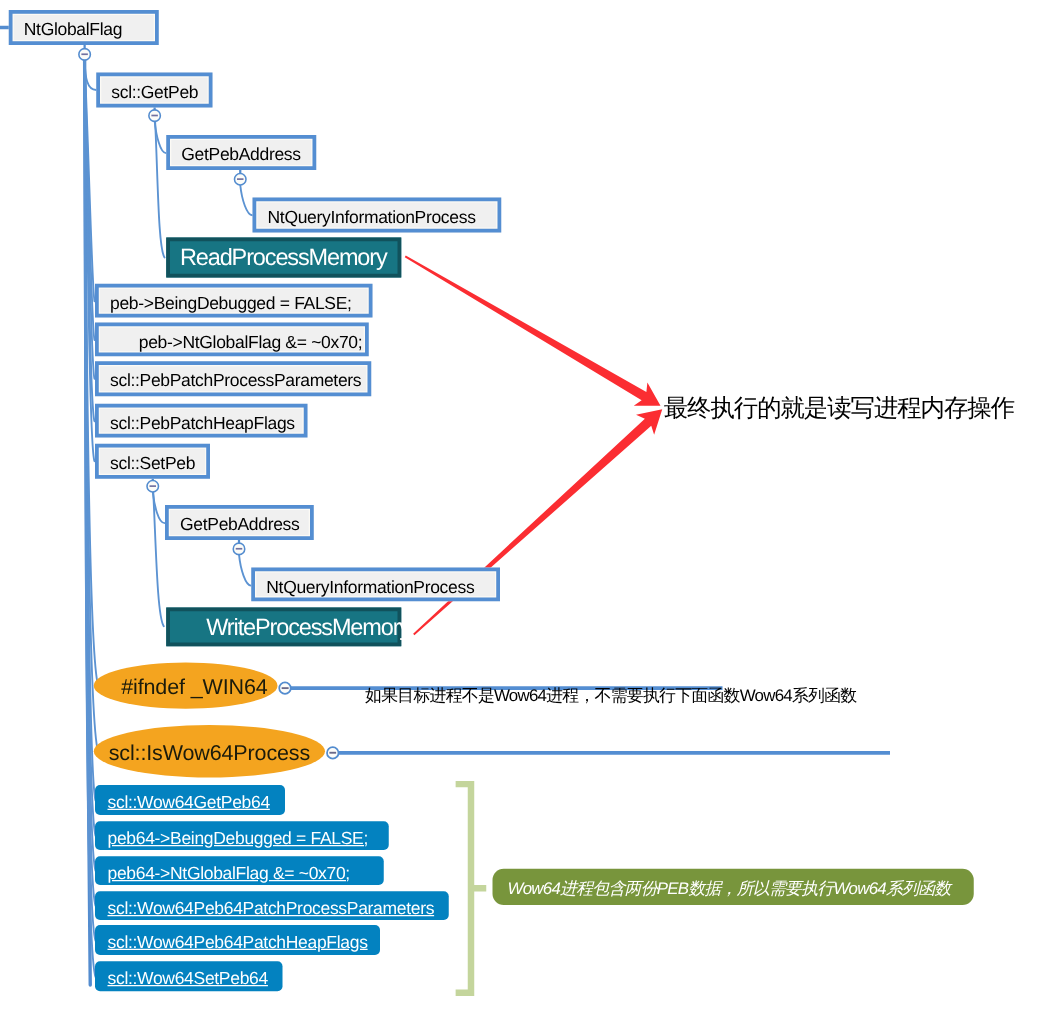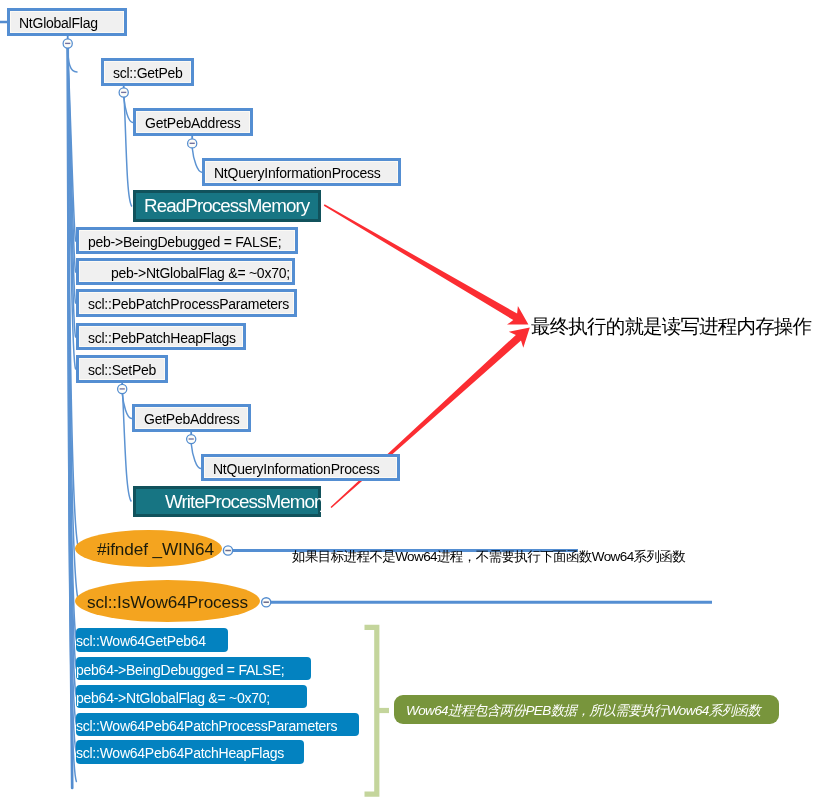--- a/index.html
+++ b/index.html
@@ -13,21 +13,21 @@
         display:flex;align-items:center;}
   .node{letter-spacing:-0.25px;}
   .node > span{position:relative;top:1px;}
   .n-teal > span{top:0px;}
   .n-plain{background:#f0f0f0;border:3px solid #548ed2;color:#000;
            font-size:14px;padding-left:9px;
            box-shadow:inset 0 0 0 1px #fcfaf5;}
   .n-teal{background:#177583;border:3px solid #11525c;color:#fff;
           font-size:18.8px;letter-spacing:-0.9px;padding-left:8px;}
   .n-blue{background:#0382c0;border-radius:4px;color:#fff;
-          font-size:14px;padding-left:0;}
+          font-size:14px;padding-left:10px;text-decoration:underline;}
   .n-oval{background:#f4a41f;border-radius:50%;color:#1b1b0b;
           font-size:17.2px;letter-spacing:-0.1px;justify-content:center;}
   .n-green{background:#78953c;border-radius:9px;color:#fff;font-style:italic;
            font-size:13.5px;letter-spacing:-0.6px;padding-left:12px;}
   .ann{position:absolute;white-space:nowrap;color:#000;font-size:13.5px;letter-spacing:-0.6px;}
   .bigtxt{position:absolute;white-space:nowrap;color:#000;font-size:19.5px;letter-spacing:-0.82px;}
 </style>
 </head>
 <body>
 
@@ -110,21 +110,21 @@
     <g fill="#fb2d32">
       <path d="M323.8,205.7 L513.3,320.1 L507.0,324.6 L528.4,324.6 L517.9,305.9 L517.1,313.6 L324.6,204.3 Z"></path>
       <path d="M331.5,508.1 L521.0,340.5 L523.3,347.8 L529.8,327.4 L508.8,331.8 L515.9,334.9 L330.5,506.9 Z"></path>
     </g>
   </svg>
 
   <div class="node n-plain" style="left:7px;top:8px;width:120px;height:28px;">
     <span>NtGlobalFlag</span>
   </div>
 
-  <div class="node n-plain" style="left:77px;top:58px;width:93px;height:28px;margin-left:24px;">
+  <div class="node n-plain" style="left:77px;top:58px;width:93px;height:28px;">
     <span>scl::GetPeb</span>
   </div>
 
   <div class="node n-plain" style="left:133px;top:108px;width:120px;height:28px;">
     <span>GetPebAddress</span>
   </div>
 
   <div class="node n-plain" style="left:202px;top:158px;width:199px;height:28px;">
     <span>NtQueryInformationProcess</span>
   </div>
@@ -186,20 +186,23 @@
   </div>
 
   <div class="node n-blue" style="left:76px;top:713px;width:283px;height:23px;">
     <span>scl::Wow64Peb64PatchProcessParameters</span>
   </div>
 
   <div class="node n-blue" style="left:76px;top:740px;width:228px;height:24px;">
     <span>scl::Wow64Peb64PatchHeapFlags</span>
   </div>
 
+  <div class="node n-blue" style="left:76px;top:769px;width:150px;height:24px;">
+    <span>scl::Wow64SetPeb64</span>
+  </div>
 
   <div class="node n-green" style="left:394px;top:695px;width:385px;height:29px;">
     <span>Wow64进程包含两份PEB数据，所以需要执行Wow64系列函数</span>
   </div>
 
 
   <div class="ann" style="left:292px;top:548px;">如果目标进程不是Wow64进程，不需要执行下面函数Wow64系列函数</div>
 
   <div class="bigtxt" style="left:531px;top:313px;">最终执行的就是读写进程内存操作</div>
 

